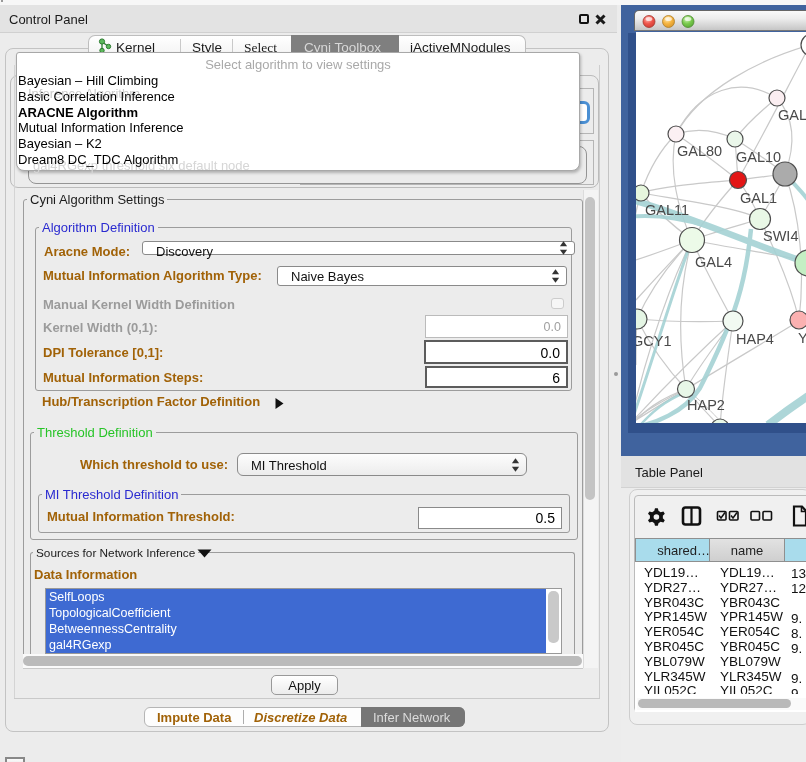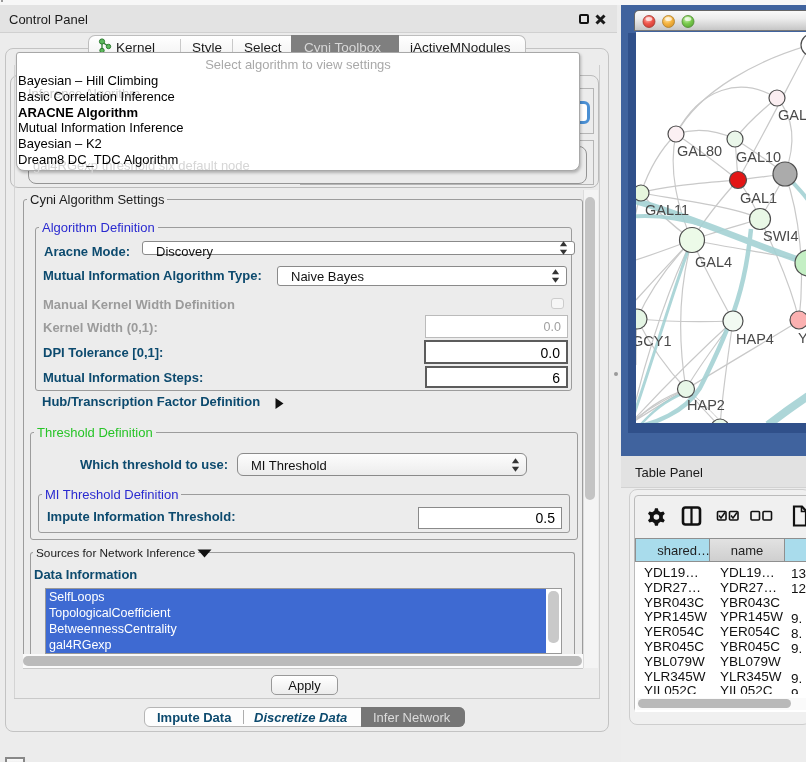--- a/index.html
+++ b/index.html
@@ -1,19 +1,19 @@
 <!DOCTYPE html>
 <html><head>
 <meta charset="utf-8">
 <style>
 * { margin:0; padding:0; box-sizing:border-box; }
 html,body { width:806px; height:762px; overflow:hidden; }
 body { font-family:"Liberation Sans", sans-serif; background:#ededed; position:relative; }
 .abs { position:absolute; }
-.lbl { font-size:13px; font-weight:bold; color:#0c4a6e; }
+.lbl { font-size:13px; font-weight:bold; color:#a16207; }
 .dis { color:#9b9b9b; }
 .gbox { position:absolute; border:1px solid #9c9c9c; border-radius:3px; }
 .gtitle { position:absolute; font-size:13px; background:#ececec; padding:0 3px; line-height:13px; }
 .tf { position:absolute; background:#fff; font-size:14px; text-align:right; }
 .combo { position:absolute; background:#fff; border:1px solid #8a8a8a; border-radius:3px; font-size:13px; color:#111; }
 .combo .ar { position:absolute; right:6px; top:50%; margin-top:-8px; width:9px; height:16px; }
 </style>
 </head>
 <body>
 
@@ -36,21 +36,21 @@
     <line x1="4" y1="4" x2="10" y2="8" stroke="#2e7d32" stroke-width="1.3"></line>
     <line x1="4" y1="4" x2="4" y2="12" stroke="#2e7d32" stroke-width="1.3"></line>
     <circle cx="4" cy="3.5" r="2.6" fill="#5cb85c" stroke="#2e7d32"></circle>
     <circle cx="10.5" cy="8.5" r="2.2" fill="#5cb85c" stroke="#2e7d32"></circle>
     <circle cx="4" cy="12.5" r="2.2" fill="#5cb85c" stroke="#2e7d32"></circle>
   </svg>
   <div class="abs" style="left:116px;top:35px;font-size:13.5px;color:#1c1c1c;">Kernel</div>
   <div class="abs" style="left:180px;top:34px;width:1px;height:16px;background:#c9c9c9;"></div>
   <div class="abs" style="left:192px;top:35px;font-size:13.5px;color:#1c1c1c;">Style</div>
   <div class="abs" style="left:232px;top:34px;width:1px;height:16px;background:#c9c9c9;"></div>
-  <div class="abs" style="left:244px;top:35px;font-size:13.5px;color:#1c1c1c;">Select</div>
+  <div class="abs" style="left:244px;top:35px;font-size:13.5px;color:#1c1c1c;font-family:Liberation Serif, serif;">Select</div>
   <div class="abs" style="left:291px;top:30px;width:108px;height:24px;background:#7f7f7f;"></div>
   <div class="abs" style="left:304px;top:35px;font-size:13.5px;color:#d8d8d8;">Cyni Toolbox</div>
   <div class="abs" style="left:410px;top:35px;font-size:13.5px;color:#1c1c1c;">jActiveMNodules</div>
 
   <div class="abs" style="left:10px;top:70px;width:589px;height:113px;border:1px solid #bbb;border-radius:8px;"></div>
   <div class="abs" style="left:300px;top:83px;width:294px;height:46px;border:1px solid #b5b5b5;"></div>
   <div class="abs" style="left:430px;top:96px;width:160px;height:23px;border:3px solid #4a8fd3;border-radius:6px;background:#fff;"></div>
   <div class="abs" style="left:300px;top:135px;width:294px;height:45px;border:1px solid #b5b5b5;"></div>
   <div class="abs" style="left:28px;top:141px;width:559px;height:38px;border:1px solid #949494;border-radius:8px;background:#ebebeb;"></div>
 
@@ -117,21 +117,21 @@
   <div class="combo" style="left:237px;top:448px;width:290px;height:23px;border-radius:6px;background:linear-gradient(#fdfdfd,#ececec);">
     <span style="position:absolute;left:13px;top:4px;">MI Threshold</span>
     <svg class="ar" viewBox="0 0 8 14">
         <path d="M4 1 L7.2 5.5 L0.8 5.5 Z" fill="#333"></path>
         <path d="M4 13 L7.2 8.5 L0.8 8.5 Z" fill="#333"></path>
       </svg>
   </div>
 
   <div class="gbox" style="left:38px;top:489px;width:532px;height:39px;"></div>
   <div class="gtitle" style="left:42px;top:483px;color:#2a2ad0;">MI Threshold Definition</div>
-  <div class="abs lbl" style="left:47px;top:504px;">Impute Information Threshold:</div>
+  <div class="abs lbl" style="left:47px;top:504px;">Mutual Information Threshold:</div>
   <div class="tf" style="left:418px;top:502px;width:144px;height:22px;border:1px solid #8a8a8a;color:#000;padding:2px 6px 0 0;">0.5</div>
 
   <div class="gbox" style="left:30px;top:547px;width:545px;height:106px;border-bottom:none;border-radius:3px 3px 0 0;"></div>
   <div class="gtitle" style="left:33px;top:542px;color:#1c1c1c;font-weight:normal;font-size:11.8px;">Sources for Network Inference</div>
   <svg class="abs" style="left:197px;top:544px;" width="15" height="9" viewBox="0 0 15 9">
       <path d="M0.5 0.5 L14.5 0.5 L7.5 8.5 Z" fill="#111"></path>
     </svg>
   <div class="abs lbl" style="left:34px;top:562px;">Data Information</div>
 
   <div class="abs" style="left:45px;top:583px;width:517px;height:66px;background:#fff;border:1px solid #999;"></div>

